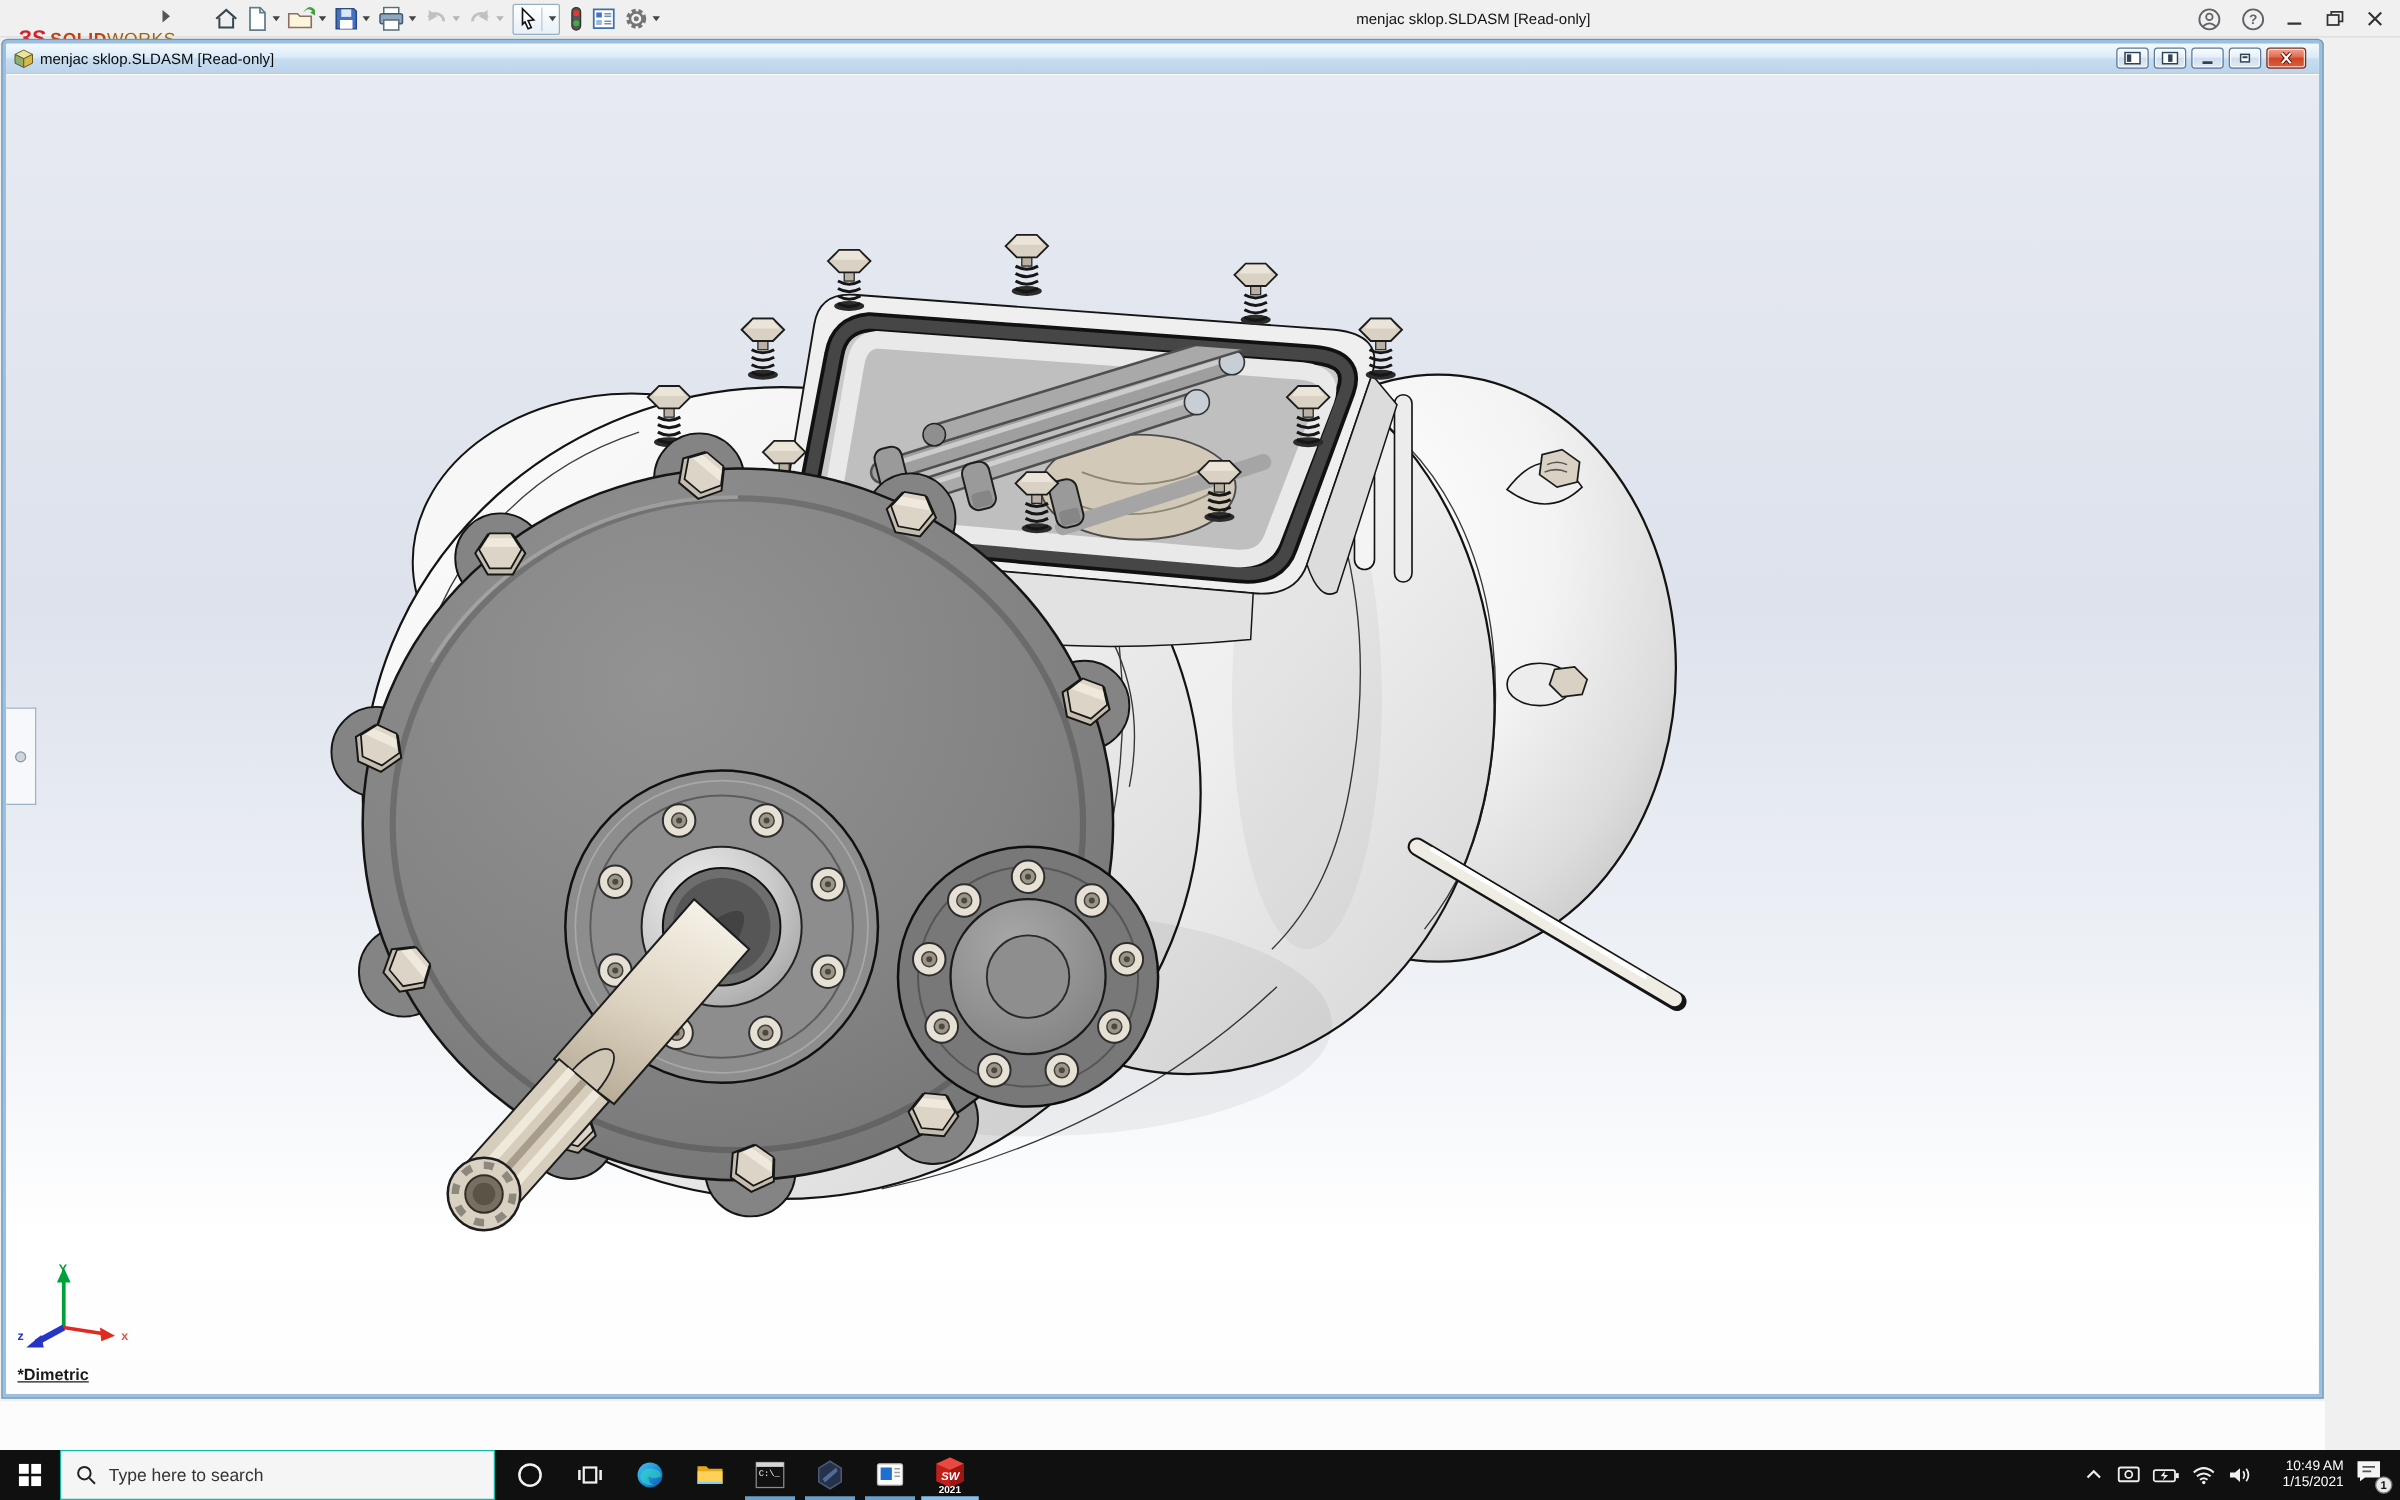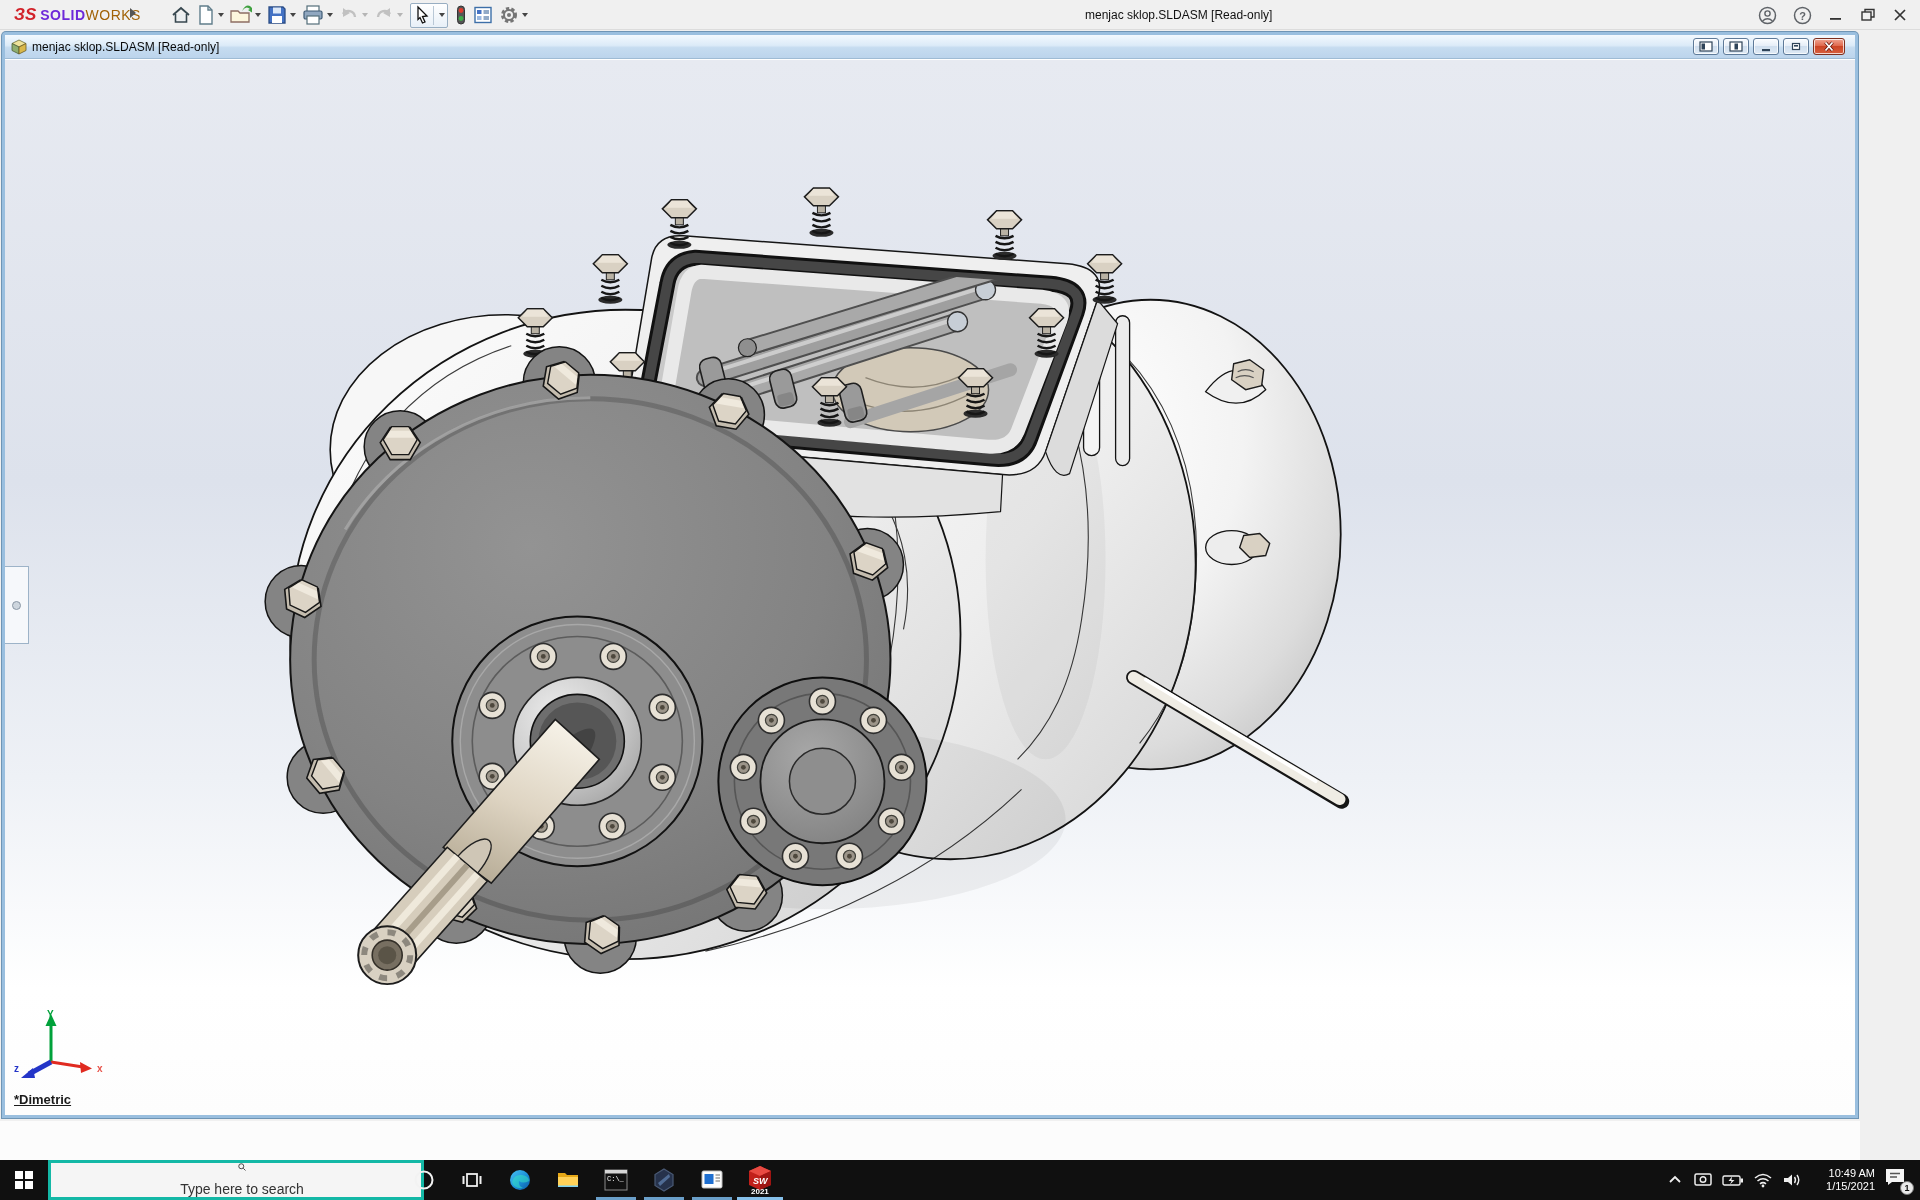--- a/index.html
+++ b/index.html
@@ -3,23 +3,23 @@
 <meta charset="utf-8">
 <style>
   html,body{margin:0;padding:0;background:#e9e9e9;}
   *{box-sizing:border-box;}
   .screen{position:relative;width:1920px;height:1200px;background:#f0f0f0;overflow:hidden;
           font-family:"Liberation Sans",sans-serif;}
 
   
   .toolbar{position:absolute;left:0;top:0;width:1920px;height:30px;background:#f0f0f0;
            border-bottom:1px solid #dcdcdc;}
-  .brand{position:absolute;left:14px;top:5px;display:flex;align-items:baseline;cursor:default;justify-content:center;}
+  .brand{position:absolute;left:14px;top:21px;display:flex;align-items:baseline;cursor:default;justify-content:center;}
   .brand .dsglyph{color:#d2232a;font-style:italic;font-weight:bold;font-size:17px;margin-right:4px;}
-  .brand .b1{color:#6d28d9;font-weight:bold;font-size:14px;letter-spacing:.5px;}
+  .brand .b1{color:#c2410c;font-weight:bold;font-size:14px;letter-spacing:.5px;}
   .brand .b2{color:#a16207;font-weight:normal;font-size:14px;letter-spacing:.5px;}
   .flyout{position:absolute;left:130px;top:8px;width:0;height:0;border-left:6px solid #555;
           border-top:5px solid transparent;border-bottom:5px solid transparent;}
   .tools{position:absolute;left:168px;top:0;height:30px;display:flex;align-items:center;}
   .tool{display:flex;align-items:center;height:26px;padding:0 3px;}
   .tool svg{display:block;}
   .caret{width:0;height:0;border-top:4px solid #444;border-left:3.5px solid transparent;
          border-right:3.5px solid transparent;margin-left:3px;}
   .caret.dis{border-top-color:#b5b5b5;}
   .dis-ic{opacity:.45;}
@@ -51,22 +51,22 @@
   .left-tab{position:absolute;left:0;top:506px;width:24px;height:78px;background:#f6f8fb;
             border:1px solid #9db3c8;border-left:none;display:flex;align-items:center;justify-content:center;}
   .left-tab .dot{width:9px;height:9px;border-radius:50%;background:#cdd5dd;border:1px solid #8a97a5;}
   .view-label{position:absolute;left:9px;top:1032px;font-size:13px;font-weight:bold;color:#1a1a1a;text-decoration:underline;}
   .triad{position:absolute;left:8px;top:948px;}
   .below-strip{position:absolute;left:0;top:1121px;width:1860px;height:39px;background:#fcfcfc;}
 
   
   .taskbar{position:absolute;left:0;top:1160px;width:1920px;height:40px;background:#101010;}
   .start{position:absolute;left:0;top:0;width:48px;height:40px;display:flex;align-items:center;justify-content:center;}
-  .search{position:absolute;left:48px;top:0;width:376px;height:40px;background:#f5f5f5;
-          border:3px solid #14b8a6;display:flex;align-items:center;padding-left:12px;gap:10px;flex-direction:column;}
+  .search{position:absolute;left:48px;top:0;width:348px;height:40px;background:#f5f5f5;
+          border:1px solid #14b8a6;display:flex;align-items:center;padding-left:12px;gap:10px;}
   .search span{font-size:14px;color:#333;}
   .tb-apps{position:absolute;left:400px;top:0;height:36px;display:flex;}
   .tb-slot{position:relative;width:48px;height:40px;display:flex;align-items:center;justify-content:center;}
   .underline{position:absolute;bottom:0;left:4px;right:4px;height:3px;background:#6a9fc9;}
   .underline.active{background:#86c0ea;left:1px;right:1px;}
   .tb-tray{position:absolute;right:0;top:0;height:40px;display:flex;align-items:center;gap:9px;padding-right:10px;}
   .clock{color:#fff;font-size:11px;text-align:right;line-height:13px;width:64px;}
   .tb-tray svg{display:block;}
 </style>
 </head>

